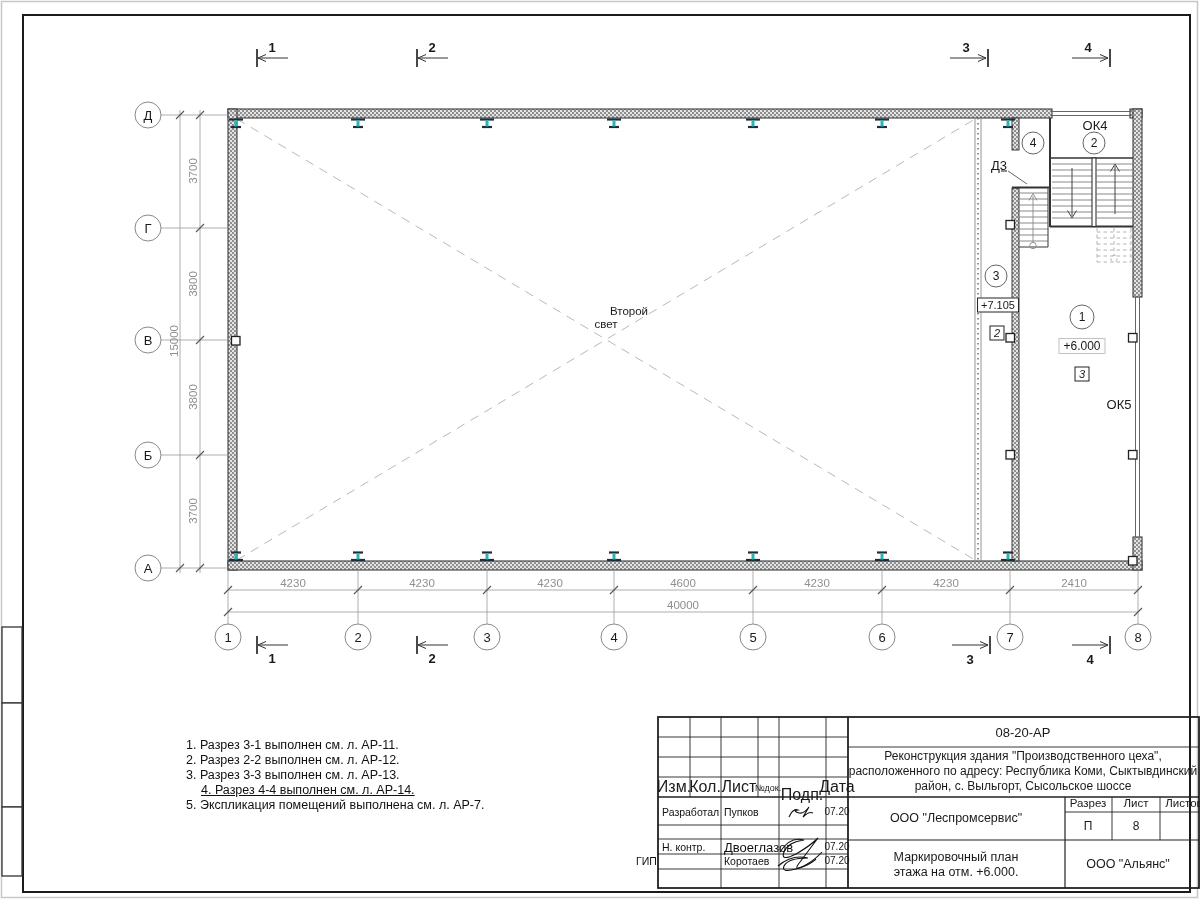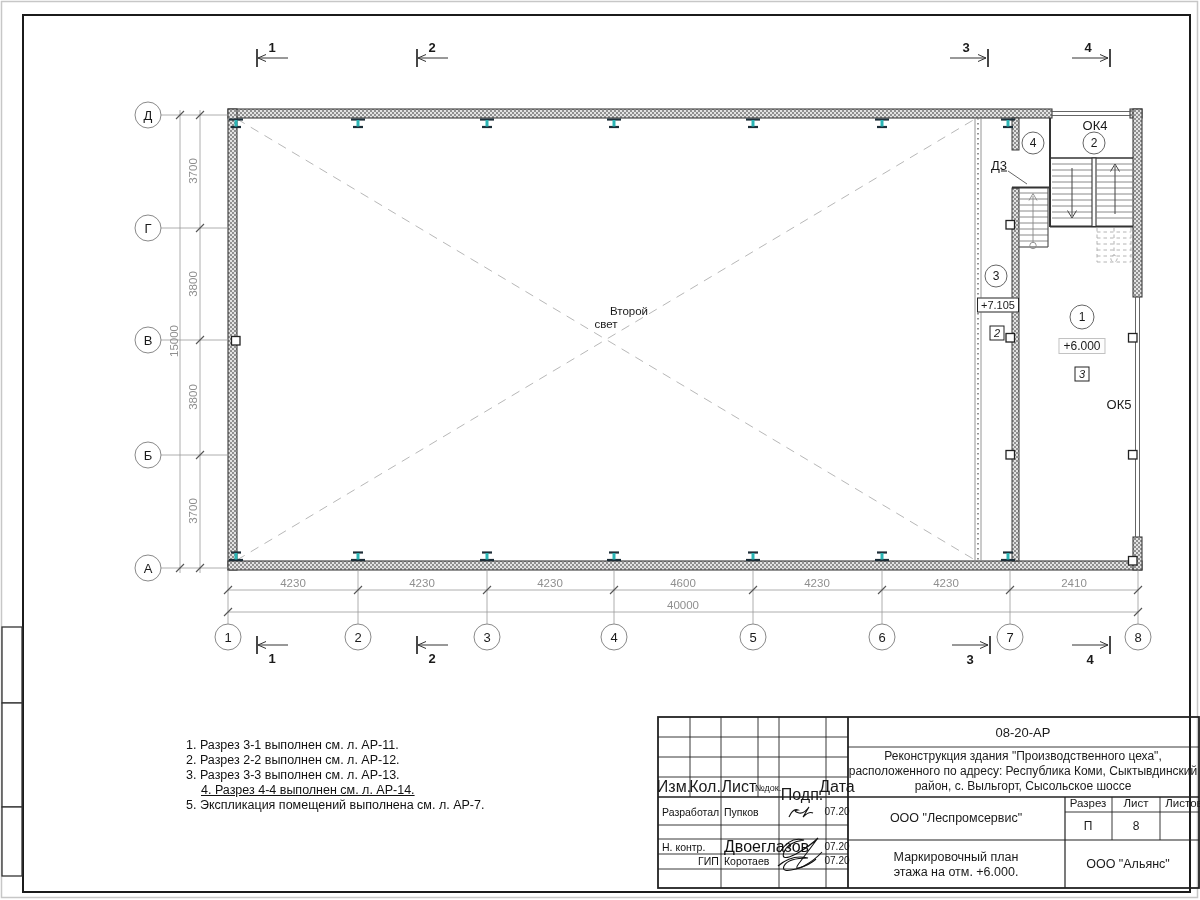--- a/index.html
+++ b/index.html
@@ -405,23 +405,23 @@
 <div class="lbl tb11" style="left:705px;top:787px;">Кол.</div>
 <div class="lbl tb11" style="left:739px;top:787px;">Лист</div>
 <div class="lbl small" style="left:768px;top:788px;">№док.</div>
 <div class="lbl tb11" style="left:802px;top:787px;margin-top:8px;">Подп.</div>
 <div class="lbl tb11" style="left:837px;top:787px;">Дата</div>
 
 <div class="tbl tb11" style="left:662px;top:812px;font-size:10.5px;">Разработал</div>
 <div class="tbl tb11" style="left:724px;top:812px;font-size:10.5px;">Пупков</div>
 <div class="lbl" style="left:837px;top:812px;font-size:10px;">07.20</div>
 <div class="tbl tb11" style="left:662px;top:847px;font-size:10.5px;">Н. контр.</div>
-<div class="tbl tb11" style="left:724px;top:847px;font-size:16px;">Двоеглазов</div>
+<div class="tbl tb11" style="left:724px;top:847px;font-size:13px;">Двоеглазов</div>
 <div class="lbl" style="left:837px;top:847px;font-size:10px;">07.20</div>
-<div class="tbl tb11" style="left:698px;top:861px;font-size:10.5px;">ГИП</div>
+<div class="tbl tb11" style="left:636px;top:861px;font-size:10.5px;">ГИП</div>
 <div class="tbl tb11" style="left:724px;top:861px;font-size:10.5px;">Коротаев</div>
 <div class="lbl" style="left:837px;top:861px;font-size:10px;">07.20</div>
 
 <div class="lbl tb13" style="left:1023px;top:732px;">08-20-АР</div>
 <div class="lbl tb12" style="left:1023px;top:756px;">Реконструкция здания "Производственного цеха",</div>
 <div class="lbl tb12" style="left:1023px;top:771px;">расположенного по адресу: Республика Коми, Сыктывдинский</div>
 <div class="lbl tb12" style="left:1023px;top:786px;">район, с. Выльгорт, Сысольское шоссе</div>
 
 <div class="lbl tb11" style="left:1088px;top:804px;font-size:11.5px;">Разрез</div>
 <div class="lbl tb11" style="left:1136px;top:804px;font-size:11.5px;">Лист</div>

